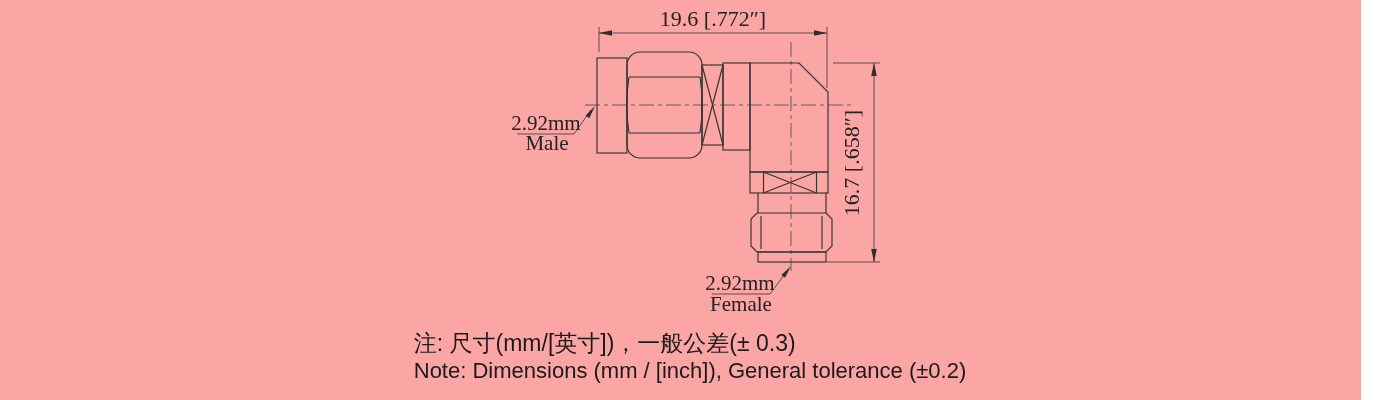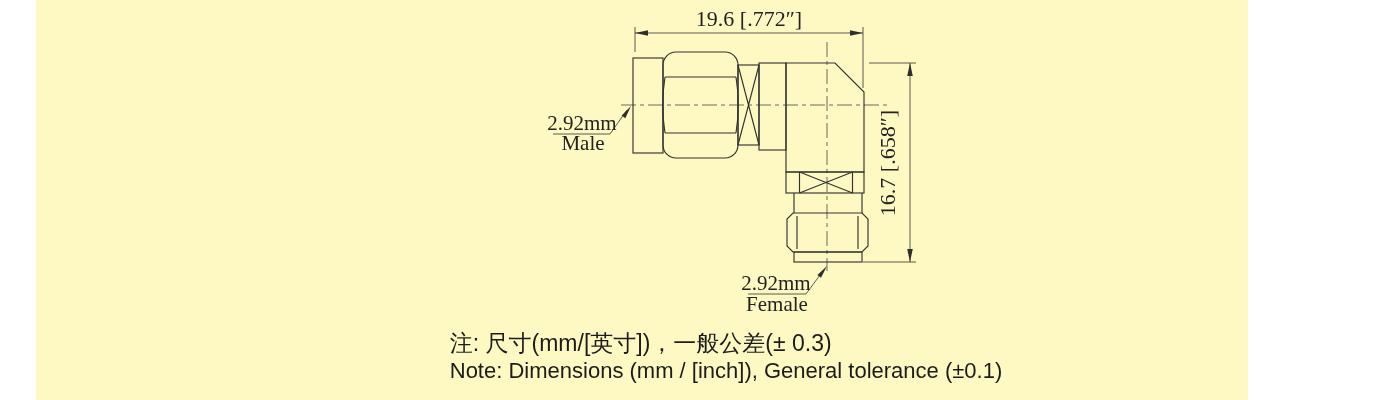--- a/index.html
+++ b/index.html
@@ -1,22 +1,21 @@
 <!DOCTYPE html>
 <html><head>
 <meta charset="utf-8">
 <style>
   html,body{margin:0;padding:0;background:#ffffff;}
   .canvas{
     position:relative;
-    width:1212px;height:400px;
-    background:#fef9c3;
+    width:1361px;height:400px;
+    background:#fca5a5;
     overflow:hidden;
     font-family:"Liberation Sans","DejaVu Sans",sans-serif;
-    margin-left:36px;
   }
   svg{position:absolute;left:0;top:0;}
   .outline{stroke:#333333;stroke-width:1.15;fill:none;stroke-linejoin:miter;}
   .thin{stroke:#3d3d3d;stroke-width:0.85;fill:none;}
   .centerline{stroke:#474747;stroke-width:0.8;fill:none;stroke-dasharray:15 4 4 4;}
   .arrowhead{fill:#2e2e2e;stroke:none;}
   .dimtext{
     font-family:"Liberation Serif","DejaVu Serif",serif;
     font-size:22px;fill:#222222;
   }
@@ -93,16 +92,16 @@
     <g>
       <path class="thin" d="M712,294 H770 L787,271"></path>
       <polygon class="arrowhead" points="791,266 785,277.7 781.4,275.1"></polygon>
       <text class="labeltext" x="740" y="290" text-anchor="middle">2.92mm</text>
       <text class="labeltext" x="741" y="311" text-anchor="middle">Female</text>
     </g>
   </svg>
 
   <div class="notes">
     <div class="zh">注: 尺寸(mm/[英寸])，一般公差(± 0.3)</div>
-    <div class="en">Note: Dimensions (mm / [inch]), General tolerance (±0.1)</div>
+    <div class="en">Note: Dimensions (mm / [inch]), General tolerance (±0.2)</div>
   </div>
 
 </div>
 
 </body></html>

